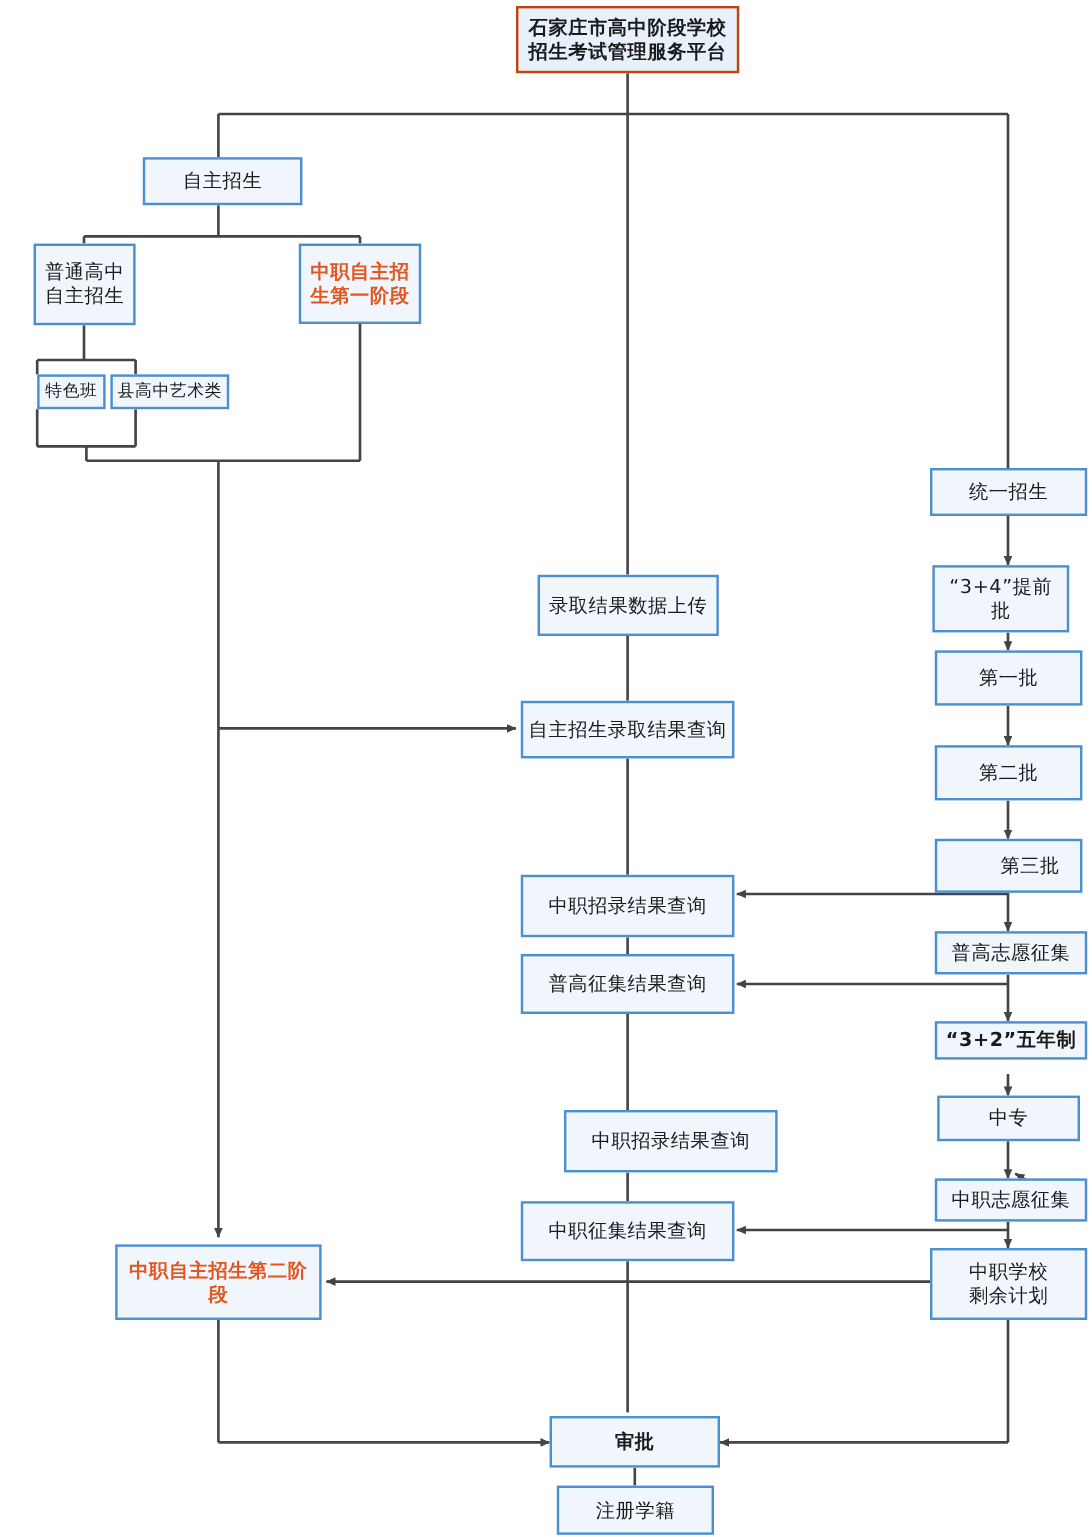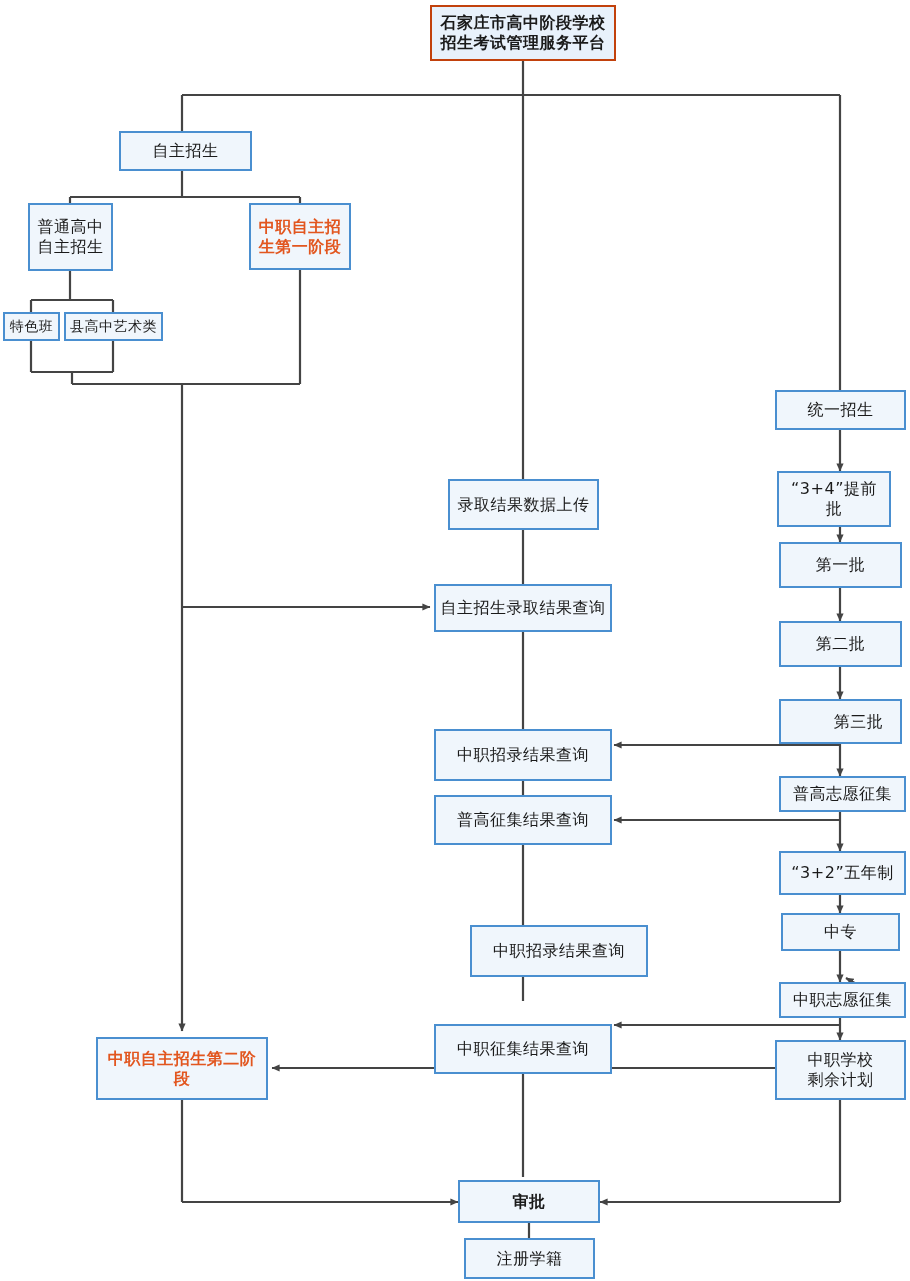--- a/index.html
+++ b/index.html
@@ -30,21 +30,21 @@
     border:2px solid #c2410c;
     font-weight:bold;
     font-size:16px;
     letter-spacing:0.5px;
   }
   .node.hl{
     color:#e2561f;
     font-weight:bold;
     letter-spacing:0.5px;
   }
-  .node.small{font-size:14px;}
+  .node.small{font-size:14px;margin-left:28px;}
   .node .txt{padding:0 4px;display:block;}
 </style>
 </head>
 <body>
 
 <div id="canvas">
 
   <svg id="wires" viewBox="0 0 910 1281" xmlns="http://www.w3.org/2000/svg">
     <defs>
       <marker id="ah" markerWidth="9" markerHeight="9" refX="7.6" refY="3.6" orient="auto" markerUnits="userSpaceOnUse">
@@ -159,21 +159,21 @@
   </div>
 
   <div class="node" style="left:434px;top:795px;width:178px;height:50px;">
     <span class="txt">普高征集结果查询</span>
   </div>
 
   <div class="node" style="left:434px;top:925px;width:178px;height:52px;margin-left:36px;">
     <span class="txt">中职招录结果查询</span>
   </div>
 
-  <div class="node" style="left:434px;top:1001px;width:178px;height:50px;margin-top:23px;">
+  <div class="node" style="left:434px;top:1001px;width:178px;height:50px;">
     <span class="txt">中职征集结果查询</span>
   </div>
 
   <div class="node hl" style="left:96px;top:1037px;width:172px;height:63px;">
     <span class="txt">中职自主招生第二阶<br>段</span>
   </div>
 
   <div class="node" style="left:775px;top:390px;width:131px;height:40px;">
     <span class="txt">统一招生</span>
   </div>
@@ -191,21 +191,21 @@
   </div>
 
   <div class="node" style="left:779px;top:699px;width:123px;height:45px;padding-left:36px;">
     <span class="txt">第三批</span>
   </div>
 
   <div class="node" style="left:779px;top:776px;width:127px;height:36px;">
     <span class="txt">普高志愿征集</span>
   </div>
 
-  <div class="node" style="left:779px;top:851px;width:127px;height:44px;">
+  <div class="node" style="left:779px;top:851px;width:127px;height:32px;font-weight:bold;">
     <span class="txt">“3+2”五年制</span>
   </div>
 
   <div class="node" style="left:781px;top:913px;width:119px;height:38px;">
     <span class="txt">中专</span>
   </div>
 
   <div class="node" style="left:779px;top:982px;width:127px;height:36px;">
     <span class="txt">中职志愿征集</span>
   </div>

